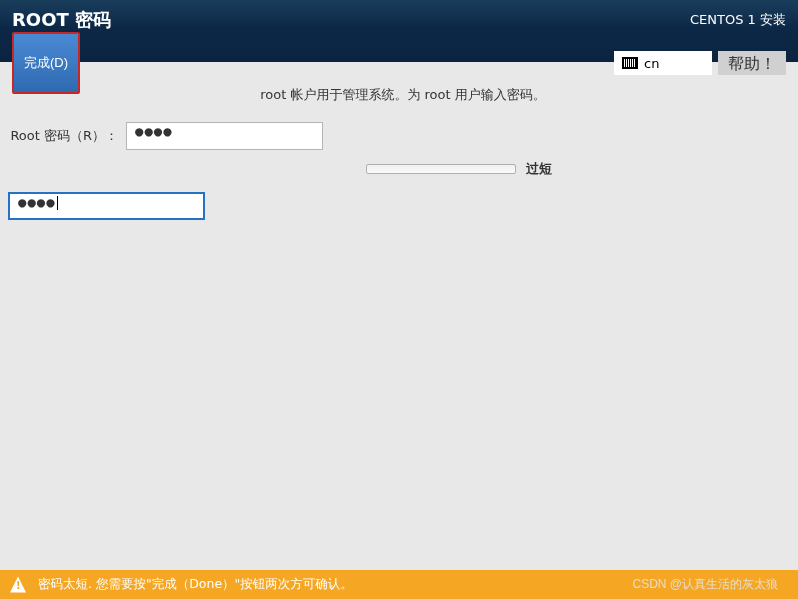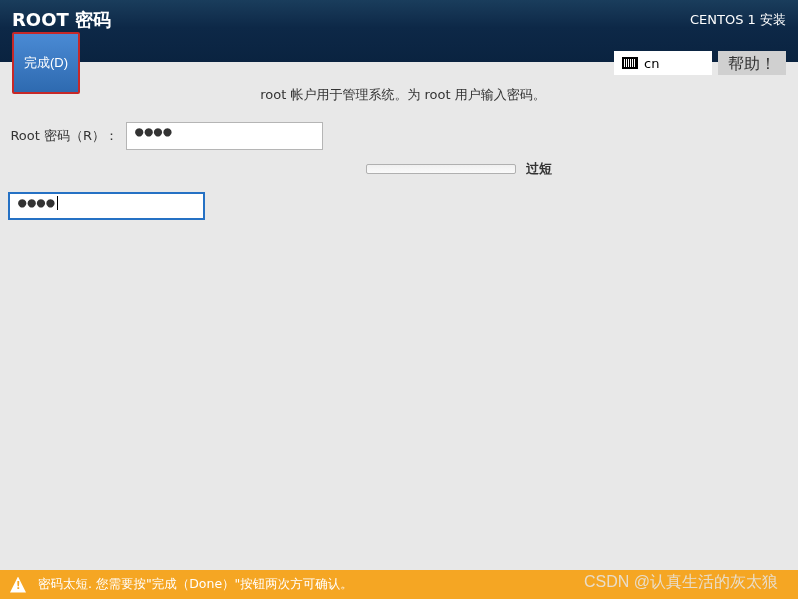--- a/index.html
+++ b/index.html
@@ -173,21 +173,21 @@
   font-weight: bold;
   font-size: 10px;
   position: absolute;
   top: 3px;
   left: 6px;
 }
 .watermark {
   position: absolute;
   right: 20px;
   bottom: 6px;
-  font-size: 16px;
+  font-size: 12px;
   color: rgba(230,230,230,0.85);
   font-family: Arial, sans-serif;
 }
 </style>
 </head>
 <body>
 
 <div class="header">
   <div class="header-row1">
     <div class="title">ROOT 密码</div>

